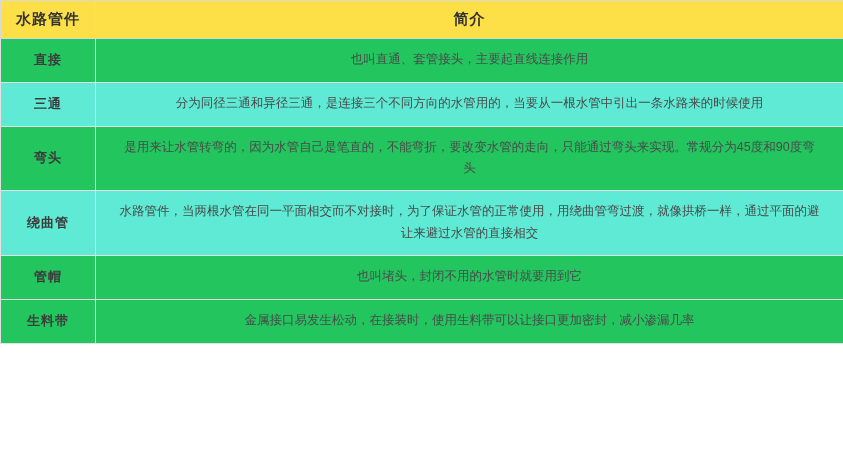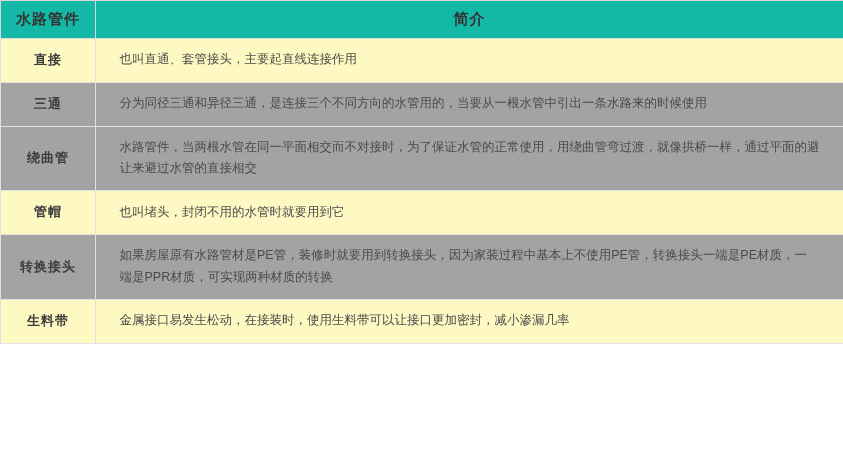--- a/index.html
+++ b/index.html
@@ -22,21 +22,21 @@
   table.spec-table {
     border-collapse: collapse;
     width: 843px;
     table-layout: fixed;
     font-size: 12.5px;
   }
   table.spec-table col.col-term { width: 95px; }
   table.spec-table col.col-desc { width: 748px; }
 
   table.spec-table th {
-    background: #14b8a6;
+    background: #fde047;
     border: 1px solid #d9d9d9;
     font-size: 15px;
     font-weight: bold;
     color: #333333;
     text-align: center;
     padding: 9px 6px;
     letter-spacing: 1px;
   }
   table.spec-table td {
     border: 1px solid #e2e2e2;
@@ -47,28 +47,28 @@
   }
   table.spec-table td.term {
     text-align: center;
     font-weight: bold;
     color: #3c3c3c;
     padding: 10px 4px;
     letter-spacing: 1px;
     font-size: 13px;
   }
   table.spec-table td.desc {
-    text-align: left;
+    text-align: center;
   }
   table.spec-table tr.odd td {
-    background: #fef9c3;
+    background: #22c55e;
     margin-top: 20px;
   }
   table.spec-table tr.even td {
-    background: #a3a3a3;
+    background: #5eead4;
   }
   .desc-inner {
     display: block;
     margin: 0 auto;
     max-width: 700px;
   }
 </style>
 </head>
 <body>
 
@@ -90,36 +90,36 @@
         <td class="desc">
             <span class="desc-inner">也叫直通、套管接头，主要起直线连接作用</span>
           </td>
       </tr>
       <tr class="even">
         <td class="term">三通</td>
         <td class="desc">
             <span class="desc-inner">分为同径三通和异径三通，是连接三个不同方向的水管用的，当要从一根水管中引出一条水路来的时候使用</span>
           </td>
       </tr>
+      <tr class="odd">
+        <td class="term">弯头</td>
+        <td class="desc">
+            <span class="desc-inner">是用来让水管转弯的，因为水管自己是笔直的，不能弯折，要改变水管的走向，只能通过弯头来实现。常规分为45度和90度弯头</span>
+          </td>
+      </tr>
       <tr class="even">
         <td class="term">绕曲管</td>
         <td class="desc">
             <span class="desc-inner">水路管件，当两根水管在同一平面相交而不对接时，为了保证水管的正常使用，用绕曲管弯过渡，就像拱桥一样，通过平面的避让来避过水管的直接相交</span>
           </td>
       </tr>
       <tr class="odd">
         <td class="term">管帽</td>
         <td class="desc">
             <span class="desc-inner">也叫堵头，封闭不用的水管时就要用到它</span>
-          </td>
-      </tr>
-      <tr class="even">
-        <td class="term">转换接头</td>
-        <td class="desc">
-            <span class="desc-inner">如果房屋原有水路管材是PE管，装修时就要用到转换接头，因为家装过程中基本上不使用PE管，转换接头一端是PE材质，一端是PPR材质，可实现两种材质的转换</span>
           </td>
       </tr>
       <tr class="odd">
         <td class="term">生料带</td>
         <td class="desc">
             <span class="desc-inner">金属接口易发生松动，在接装时，使用生料带可以让接口更加密封，减小渗漏几率</span>
           </td>
       </tr>
     </tbody>
   </table>

